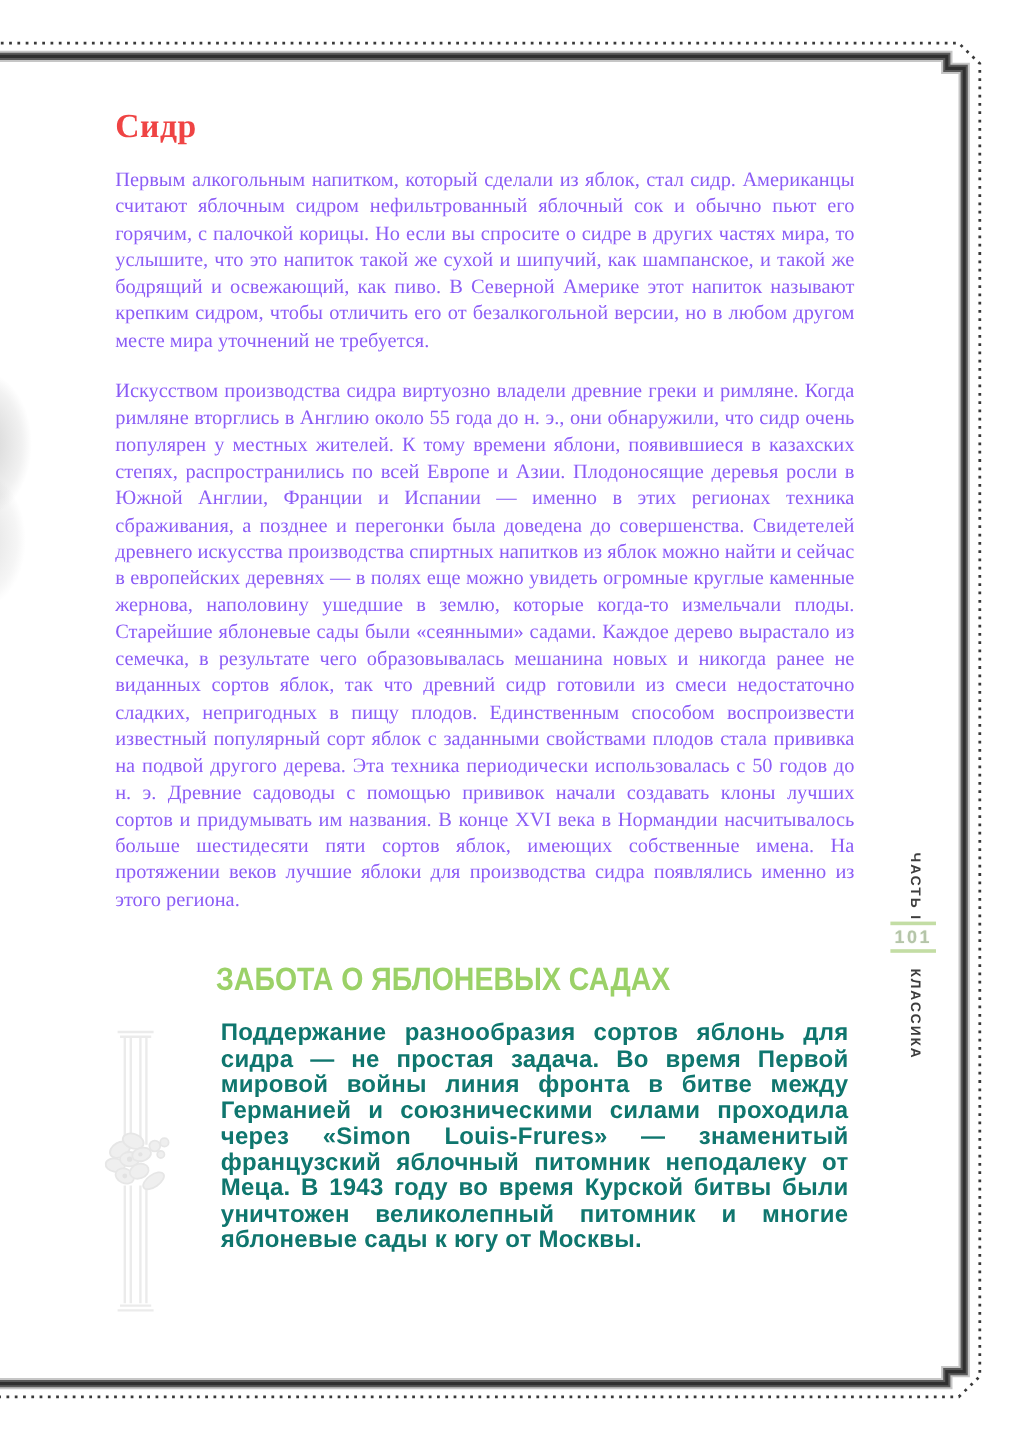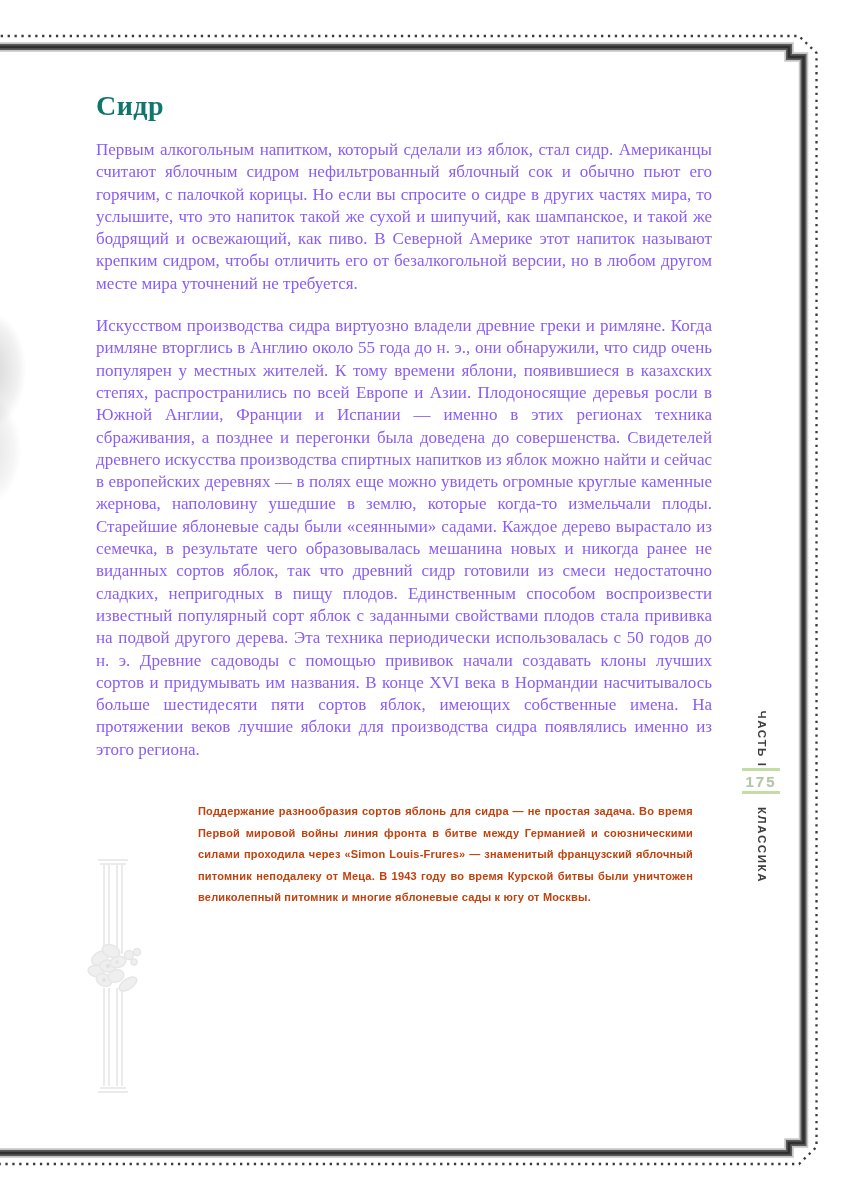--- a/index.html
+++ b/index.html
@@ -13,37 +13,37 @@
   
   .edge-shadow{
     position:absolute;left:0;top:260px;width:60px;height:280px;
     background:
       radial-gradient(ellipse 54px 80px at -14px 110px, rgba(90,90,90,.28), rgba(120,120,120,.10) 60%, rgba(255,255,255,0) 75%),
       radial-gradient(ellipse 50px 75px at -16px 190px, rgba(110,110,110,.22), rgba(130,130,130,.08) 60%, rgba(255,255,255,0) 75%);
   }
   
   .content{position:absolute;left:96px;top:90px;width:616px;}
   .page-title{
-    font-size:28px;font-weight:bold;color:#0f766e;
+    font-size:28px;font-weight:bold;color:#ef4444;
     margin:0 0 17px 0;letter-spacing:.5px;
   }
   .body-par{
     font-size:17px;line-height:22.3px;color:#8b5cf6;
     text-align:justify;margin:0 0 20px 0;
   }
   
   .callout{margin:40px 0 0 84px;width:531px;font-family:"Liberation Sans", sans-serif;}
   .callout-heading{
     margin:0 0 19px 0;font-size:27px;font-weight:bold;color:#9bd168;
     letter-spacing:0;white-space:nowrap;
   }
   .callout-heading .squeeze{display:inline-block;transform:scaleX(.88);transform-origin:left center;}
   .callout-body{
-    font-size:11px;line-height:21.5px;font-weight:bold;color:#c2410c;
-    text-align:justify;margin:18px;letter-spacing:.2px;
+    font-size:20px;line-height:21.5px;font-weight:bold;color:#0f766e;
+    text-align:justify;margin:4px;letter-spacing:.2px;
   }
   
   .ornament{position:absolute;left:86px;top:854px;width:66px;height:244px;}
   
   .side-label{
     position:absolute;font-family:"Liberation Sans", sans-serif;
     font-size:11.5px;font-weight:bold;color:#3d3d3d;letter-spacing:1.6px;
     text-align:center;white-space:nowrap;
   }
   .part-label{left:731px;top:732px;width:60px;height:14px;transform:rotate(90deg);}
@@ -101,23 +101,24 @@
       <circle cx="31" cy="108" r="1.8"></circle>
   </g>
 </svg>
 
 <div class="content">
   <h1 class="page-title">Сидр</h1>
   <p class="body-par">Первым алкогольным напитком, который сделали из яблок, стал сидр. Американцы считают яблочным сидром нефильтрованный яблочный сок и обычно пьют его горячим, с палочкой корицы. Но если вы спросите о сидре в других частях мира, то услышите, что это напиток такой же сухой и шипучий, как шампанское, и такой же бодрящий и освежающий, как пиво. В Северной Америке этот напиток называют крепким сидром, чтобы отличить его от безалкогольной версии, но в любом другом месте мира уточнений не требуется.</p>
   <p class="body-par">Искусством производства сидра виртуозно владели древние греки и римляне. Когда римляне вторглись в Англию около 55 года до н. э., они обнаружили, что сидр очень популярен у местных жителей. К тому времени яблони, появившиеся в казахских степях, распространились по всей Европе и Азии. Плодоносящие деревья росли в Южной Англии, Франции и Испании — именно в этих регионах техника сбраживания, а позднее и перегонки была доведена до совершенства. Свидетелей древнего искусства производства спиртных напитков из яблок можно найти и сейчас в европейских деревнях — в полях еще можно увидеть огромные круглые каменные жернова, наполовину ушедшие в землю, которые когда-то измельчали плоды. Старейшие яблоневые сады были «сеянными» садами. Каждое дерево вырастало из семечка, в результате чего образовывалась мешанина новых и никогда ранее не виданных сортов яблок, так что древний сидр готовили из смеси недостаточно сладких, непригодных в пищу плодов. Единственным способом воспроизвести известный популярный сорт яблок с заданными свойствами плодов стала прививка на подвой другого дерева. Эта техника периодически использовалась с 50 годов до н. э. Древние садоводы с помощью прививок начали создавать клоны лучших сортов и придумывать им названия. В конце XVI века в Нормандии насчитывалось больше шестидесяти пяти сортов яблок, имеющих собственные имена. На протяжении веков лучшие яблоки для производства сидра появлялись именно из этого региона.</p>
 
   <div class="callout">
+    <h2 class="callout-heading"><span class="squeeze">ЗАБОТА О ЯБЛОНЕВЫХ САДАХ</span></h2>
     <p class="callout-body">Поддержание разнообразия сортов яблонь для сидра — не простая задача. Во время Первой мировой войны линия фронта в битве между Германией и союзническими силами проходила через «Simon Louis-Frures» — знаменитый французский яблочный питомник неподалеку от Меца. В 1943 году во время Курской битвы были уничтожен великолепный питомник и многие яблоневые сады к югу от Москвы.</p>
   </div>
 </div>
 
 <div class="side-label part-label">ЧАСТЬ I</div>
 <div class="pagenum-block">
   <div class="pagenum-rule"></div>
-  <div class="pagenum">175</div>
+  <div class="pagenum">101</div>
   <div class="pagenum-rule"></div>
 </div>
 <div class="side-label section-label">КЛАССИКА</div>
 
 </body></html>

